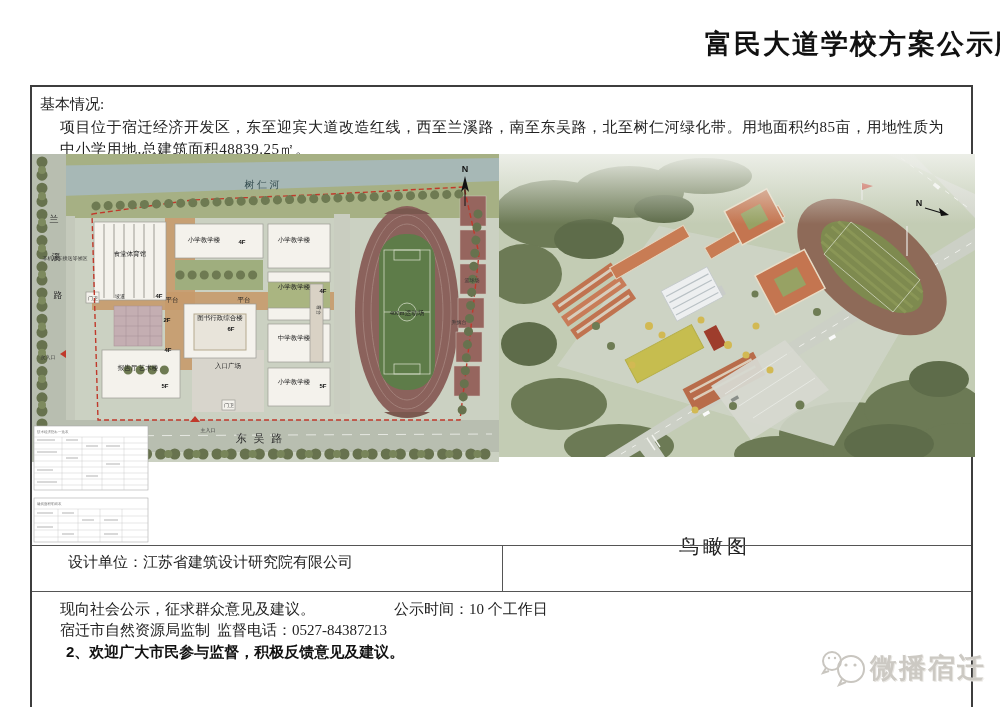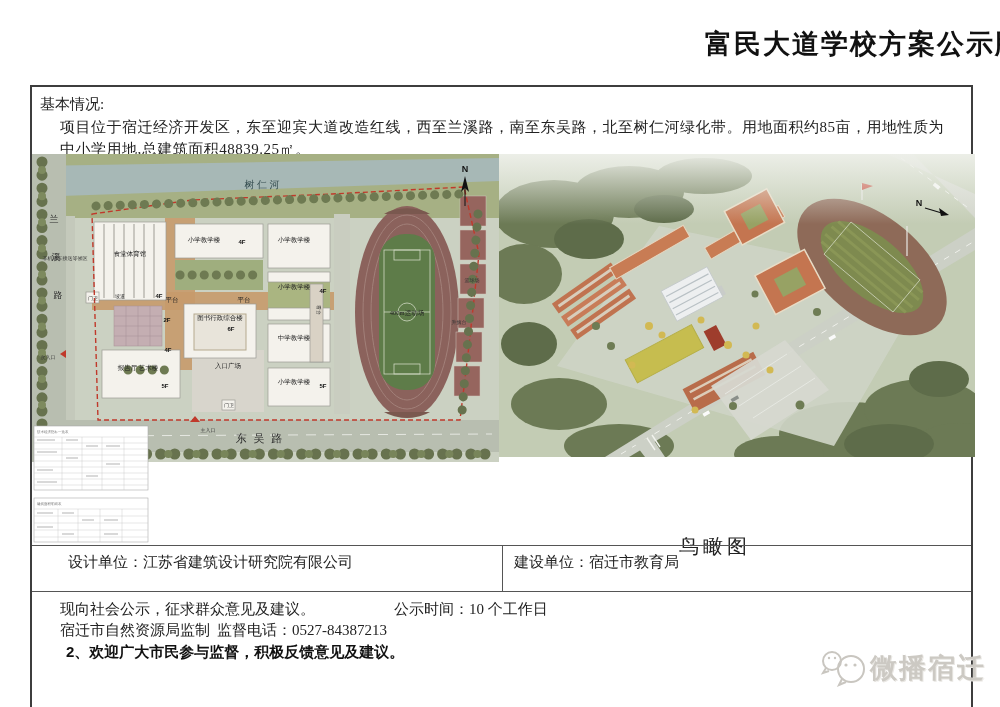--- a/index.html
+++ b/index.html
@@ -342,23 +342,20 @@
     </div>
 
     <div class="cap cap-right">鸟瞰图</div>
   </div>
 
   <div class="units">
     <div class="vdiv"></div>
     <div class="cell c1">
       <span>设计单位：</span><span>江苏省建筑设计研究院有限公司</span>
     </div>
-    <div class="cell c2">
-      <span>建设单位：</span><span>宿迁市教育局</span>
-    </div>
   </div>
 
   <div class="notice">
     <span class="n-statement">现向社会公示，征求群众意见及建议。</span>
     <span class="n-duration">公示时间：10 个工作日</span>
     <span class="n-supervisor">宿迁市自然资源局监制</span>
     <span class="n-phone">监督电话：0527-84387213</span>
   </div>
 </div>
 

